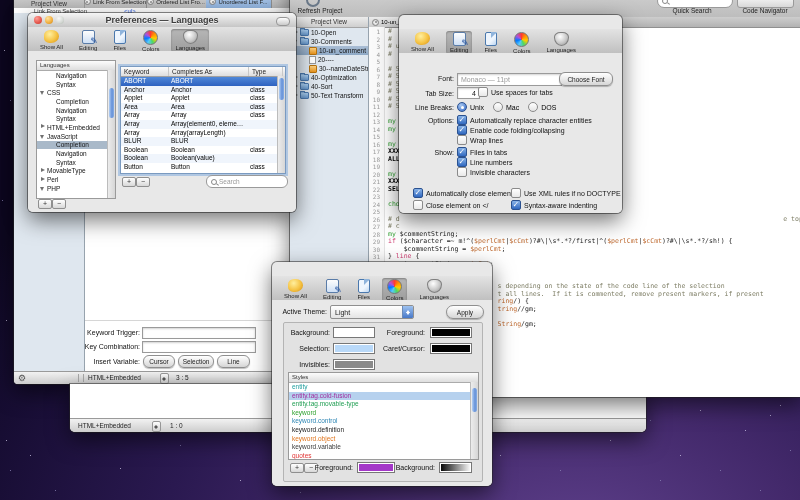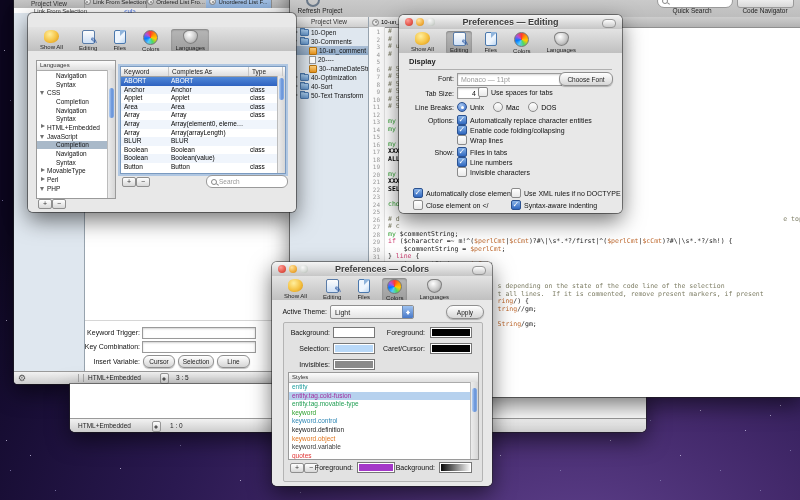--- a/index.html
+++ b/index.html
@@ -302,20 +302,27 @@
         <div class="cl"><span class="ln">39</span><span class="lt"></span></div>
         <div class="cl"><span class="ln">40</span><span class="lt"><span class="v">                            String</span><span class="p">/gm;</span></span></div>
         <div class="cl"><span class="ln">41</span><span class="lt"></span></div>
         <div class="cl"><span class="ln">42</span><span class="lt"></span></div>
         <div class="cl"><span class="ln">43</span><span class="lt"></span></div>
         <div class="cl"><span class="ln">44</span><span class="lt"></span></div>
       </div>
   </div>
 
   <div class="win pwin winD">
+    <div class="pwtitle">
+      <span class="tl red"></span>
+      <span class="tl yellow"></span>
+      <span class="tl green"></span>
+      <span class="title">Preferences — Languages</span>
+      <span class="pill"></span>
+    </div>
     <div class="ptoolbar">
         <div class="titem">
           <div class="picon show-all"></div>
           <div class="tlab">Show All</div>
         </div>
         <div class="titem">
           <div class="picon editing"></div>
           <div class="tlab">Editing</div>
         </div>
         <div class="titem">
@@ -466,27 +473,20 @@
       <div class="tinybtn" style="left:94px;top:126px;">+</div>
       <div class="tinybtn" style="left:108px;top:126px;">−</div>
       <div class="sfield" style="left:178px;top:124px;width:72px;height:11px;">
         <span class="mag"></span>
         <span>Search</span>
       </div>
     </div>
   </div>
 
   <div class="win pwin winE">
-    <div class="pwtitle">
-      <span class="tl red"></span>
-      <span class="tl yellow"></span>
-      <span class="tl green"></span>
-      <span class="title">Preferences — Editing</span>
-      <span class="pill"></span>
-    </div>
     <div class="ptoolbar">
         <div class="titem">
           <div class="picon show-all"></div>
           <div class="tlab">Show All</div>
         </div>
         <div class="titem sel">
           <div class="picon editing"></div>
           <div class="tlab">Editing</div>
         </div>
         <div class="titem">
@@ -496,21 +496,20 @@
         <div class="titem">
           <div class="picon colors"></div>
           <div class="tlab">Colors</div>
         </div>
         <div class="titem">
           <div class="picon languages"></div>
           <div class="tlab">Languages</div>
         </div>
       </div>
     <div class="pcontent">
-      <div class="secheader" style="top:4px;">Display</div>
       <div class="elab" style="top:22px;">Font:</div>
       <div class="afield" style="left:58px;top:20px;width:97px;height:11px;color:#999;">Monaco — 11pt</div>
       <div class="abtn" style="left:160px;top:19px;width:52px;height:12px;">Choose Font</div>
       <div class="elab" style="top:37px;">Tab Size:</div>
       <div class="afield" style="left:58px;top:34px;width:15px;height:10px;justify-content:flex-end;color:#111;">4</div>
       <div class="checkcol" style="left:79px;top:34px;">
           <div class="chkrow">
             <span class="cb"></span>
             <span>Use spaces for tabs</span>
           </div>
@@ -577,27 +576,20 @@
           </div>
           <div class="chkrow">
             <span class="cb on"></span>
             <span>Syntax-aware indenting</span>
           </div>
         </div>
     </div>
   </div>
 
   <div class="win pwin winF">
-    <div class="pwtitle">
-      <span class="tl red"></span>
-      <span class="tl yellow"></span>
-      <span class="tl green"></span>
-      <span class="title">Preferences — Colors</span>
-      <span class="pill"></span>
-    </div>
     <div class="ptoolbar">
         <div class="titem">
           <div class="picon show-all"></div>
           <div class="tlab">Show All</div>
         </div>
         <div class="titem">
           <div class="picon editing"></div>
           <div class="tlab">Editing</div>
         </div>
         <div class="titem">

